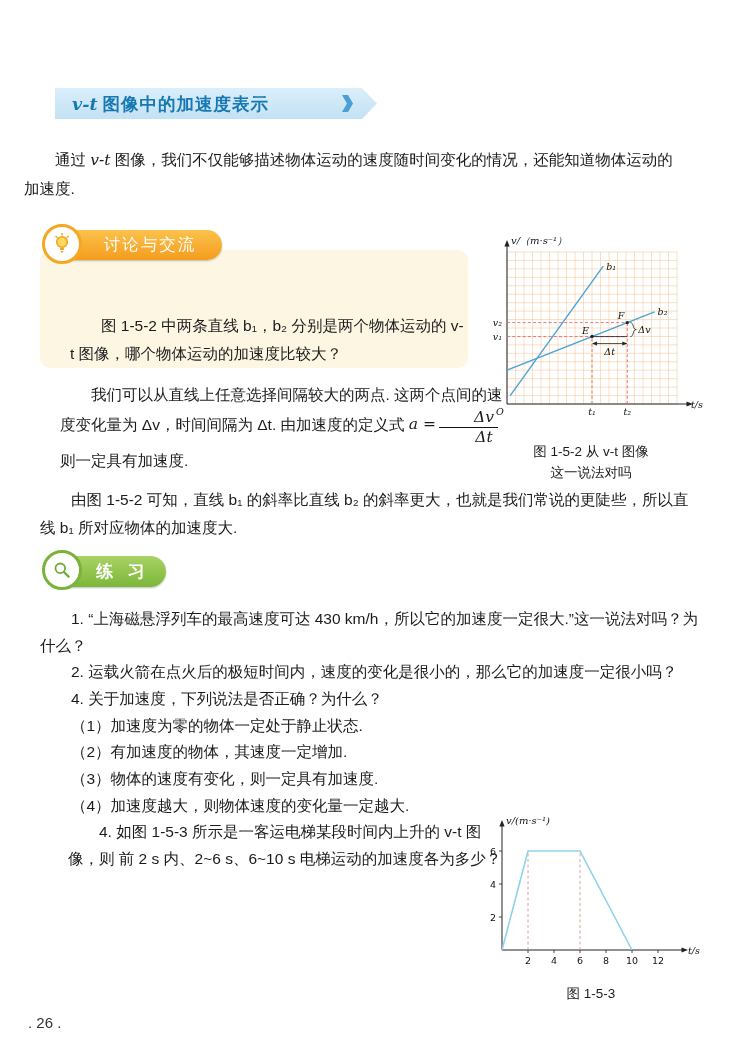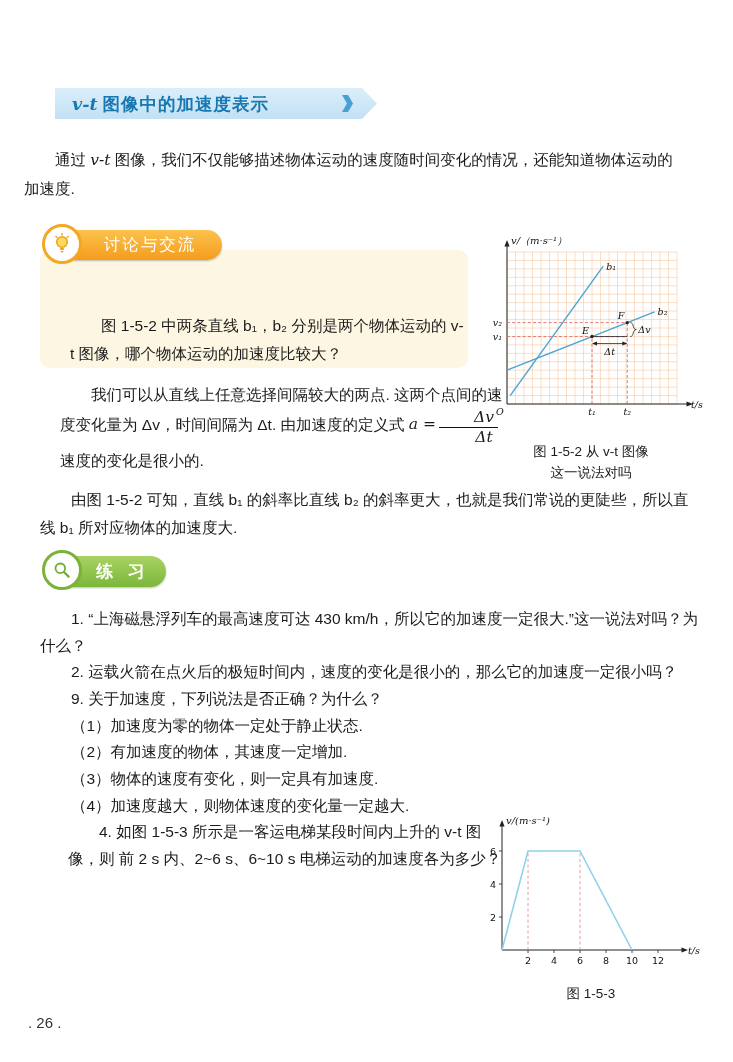--- a/index.html
+++ b/index.html
@@ -166,36 +166,36 @@
         <text x="180.54716981132074" y="80.81481481481482" text-anchor="start" class="m">b₂</text>
         <text x="34" y="10" text-anchor="start" class="al">v/（m·s⁻¹）</text>
         <text x="214" y="174" text-anchor="start" class="m">t/s</text>
       </svg>
     <div class="fig-caption">
       <div>图 1-5-2  从 v-t 图像</div>
       <div>这一说法对吗</div>
     </div>
   </div>
 
-  <p class="para2 body-text indent"><span>我们可以从直线上任意选择间隔较大的两点. 这两个点间的速度变化量为 Δv，时间间隔为 Δt. 由加速度的定义式 </span><span class="formula"><span>a</span> <span>=</span><span class="frac"><span class="fnum">Δv</span><span class="fden">Δt</span></span></span><span> 速度的变化是很小的.</span></p>
+  <p class="para2 body-text indent"><span>我们可以从直线上任意选择间隔较大的两点. 这两个点间的速度变化量为 Δv，时间间隔为 Δt. 由加速度的定义式 </span><span class="formula"><span>a</span> <span>=</span><span class="frac"><span class="fnum">Δv</span><span class="fden">Δt</span></span></span><span> 则一定具有加速度.</span></p>
 
   <p class="para3 body-text indent">由图 1-5-2 可知，直线 b₁ 的斜率比直线 b₂ 的斜率更大，也就是我们常说的更陡些，所以直线 b₁ 所对应物体的加速度大.</p>
 
   <div class="round-icon prac-icon">
     <svg width="20" height="20" viewBox="0 0 20 20">
       <circle cx="8.3" cy="8.3" r="4.8" fill="#ffffff" stroke="#6fae33" stroke-width="1.8"></circle>
       <line x1="12" y1="12" x2="16.6" y2="16.6" stroke="#6fae33" stroke-width="2.3" stroke-linecap="round"></line>
     </svg>
   </div>
   <div class="prac-banner">练 习</div>
 
   <div class="exs">
     <p>1. “上海磁悬浮列车的最高速度可达 430 km/h，所以它的加速度一定很大.”这一说法对吗？为什么？</p>
     <p>2. 运载火箭在点火后的极短时间内，速度的变化是很小的，那么它的加速度一定很小吗？</p>
-    <p>9. 关于加速度，下列说法是否正确？为什么？</p>
+    <p>4. 关于加速度，下列说法是否正确？为什么？</p>
     <p>（1）加速度为零的物体一定处于静止状态.</p>
     <p>（2）有加速度的物体，其速度一定增加.</p>
     <p>（3）物体的速度有变化，则一定具有加速度.</p>
     <p>（4）加速度越大，则物体速度的变化量一定越大.</p>
     <p class="ex4">4. 如图 1-5-3 所示是一客运电梯某段时间内上升的 v-t 图像，则 前 2 s 内、2~6 s、6~10 s 电梯运动的加速度各为多少？</p>
   </div>
 
   <div class="fig153">
     <svg width="230" height="160" viewBox="0 0 230 160">
         <line x1="26" y1="138" x2="206" y2="138" stroke="#222" stroke-width="1"></line>

